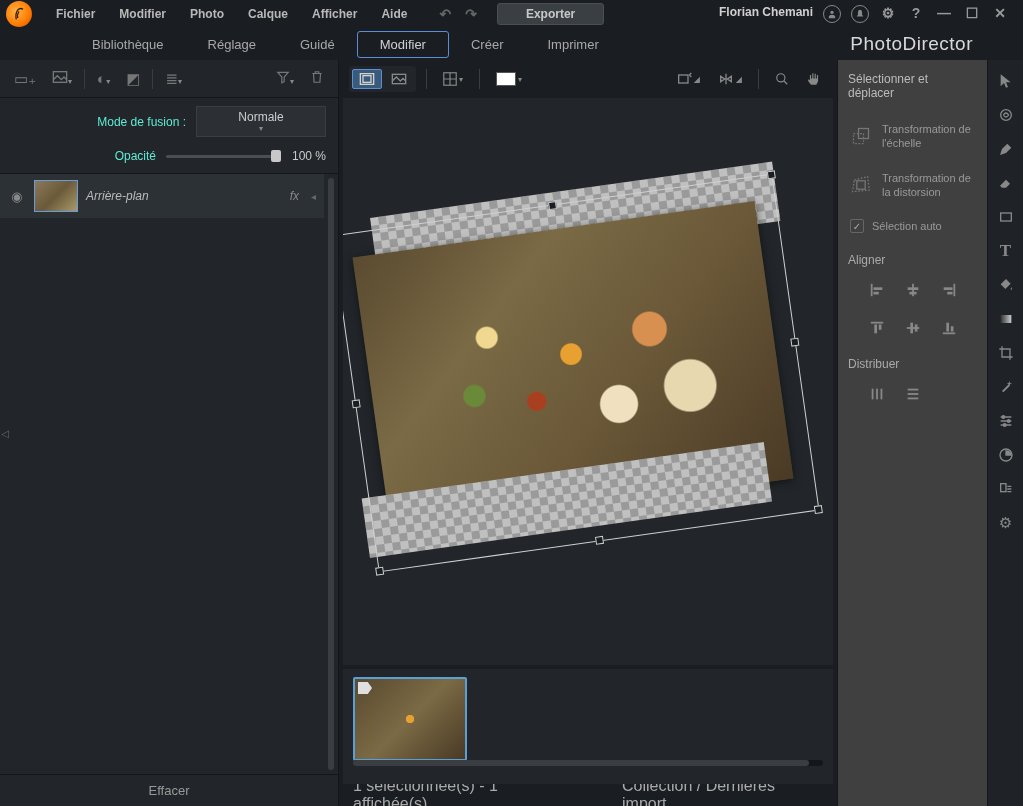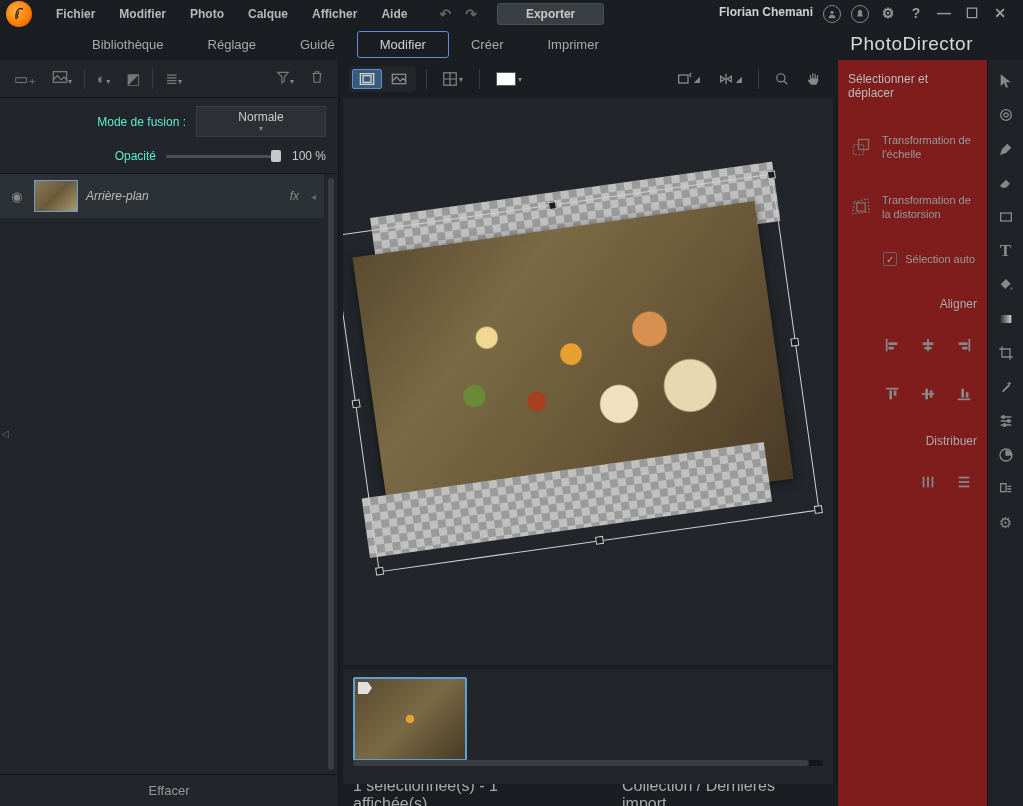--- a/index.html
+++ b/index.html
@@ -85,21 +85,21 @@
 .filmstrip { height: 115px; background: #22262a; margin: 4px 4px 0; padding: 8px 10px 0; position:relative;}
 .fs-thumb { width: 114px; height: 84px; border: 2px solid #5a9fd6; background:
  radial-gradient(circle at 50% 50%, #e8a030 0 6%, transparent 6.5%),
  linear-gradient(135deg,#5a4a30,#7a6a45,#4a3a25); position:relative;border-radius:2px;}
 .fs-tag{position:absolute;top:3px;left:3px;width:14px;height:12px;background:#e0e0e0;clip-path:polygon(0 0,70% 0,100% 50%,70% 100%,0 100%);}
 .fs-scroll{position:absolute;left:10px;right:10px;bottom:18px;height:6px;background:#14171a;border-radius:3px;}
 .fs-scroll-thumb{position:absolute;left:0;width:97%;height:100%;background:#3a3e43;border-radius:3px;}
 .statusbar { height: 22px; display: flex; align-items: center; padding: 0 14px; font-size: 16px; color: #aaa; gap: 60px;}
 
 
-.props-panel { width: 150px; background: #7f1d1d; border-left: 1px solid #14171a; padding: 8px 10px; display: flex; flex-direction: column; gap: 19px; align-items: flex-end;}
+.props-panel { width: 150px; background: #404040; border-left: 1px solid #14171a; padding: 8px 10px; display: flex; flex-direction: column; gap: 8px;}
 .props-title { font-size: 12px; color: #bbb; padding: 4px 0 8px; }
 .prop-item { display: flex; align-items: center; gap: 10px; padding: 6px 2px; cursor: pointer; }
 .prop-icon { width: 22px; height: 22px; color: #777; display: flex; align-items: center; justify-content: center; flex-shrink:0;}
 .prop-label { font-size: 11px; color: #999; line-height: 1.3; }
 .prop-check { display: flex; align-items: center; gap: 8px; padding: 6px 2px; }
 .checkbox { width: 14px; height: 14px; border: 1px solid #666; border-radius: 2px; display: flex; align-items: center; justify-content: center; color: #aaa; font-size: 10px; cursor: pointer; }
 .section-label { font-size: 12px; color: #aaa; margin-top: 6px; }
 .align-grid { display: flex; gap: 14px; padding: 4px 2px; justify-content:center;}
 .align-btn { width: 22px; height: 22px; color: #888; cursor: pointer; display:flex;align-items:center;justify-content:center;}
 

